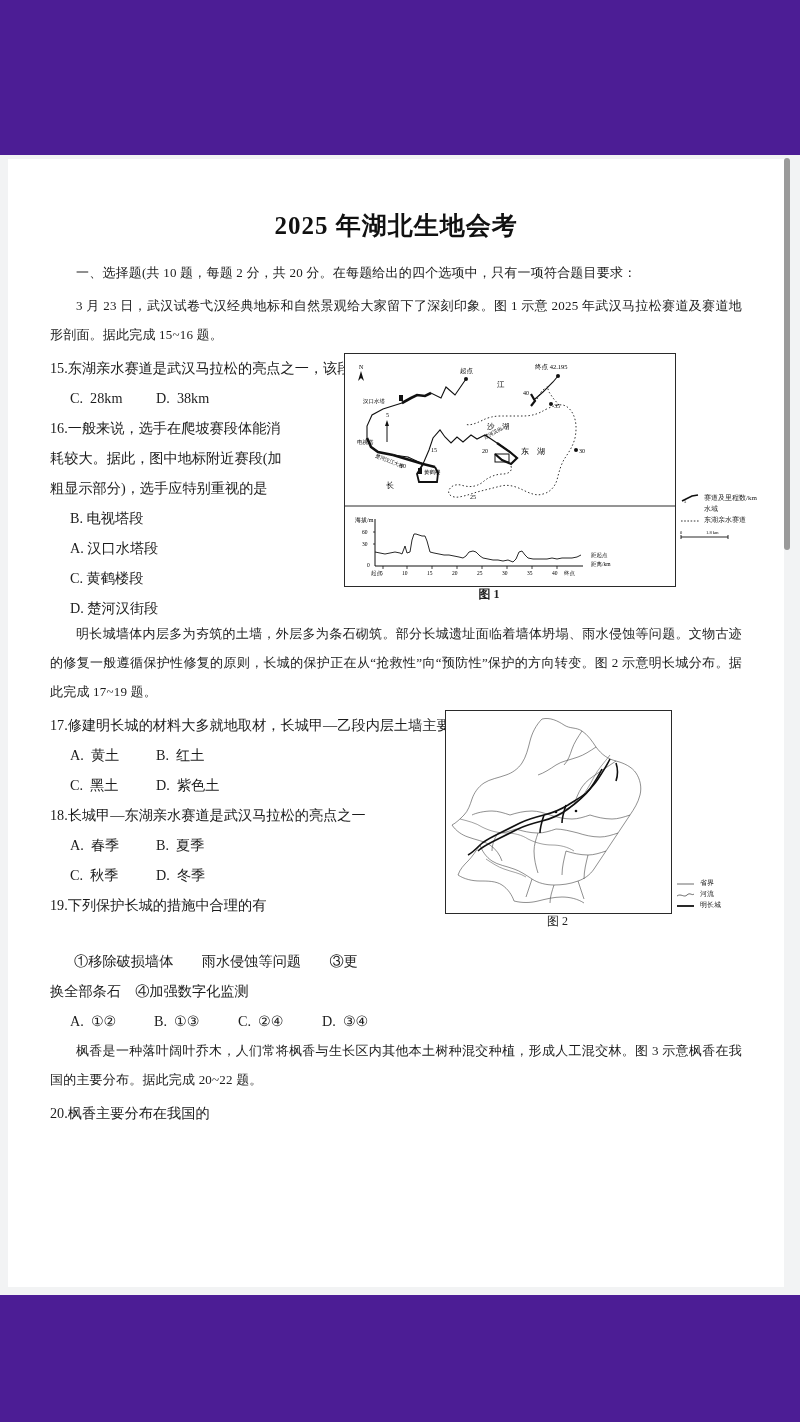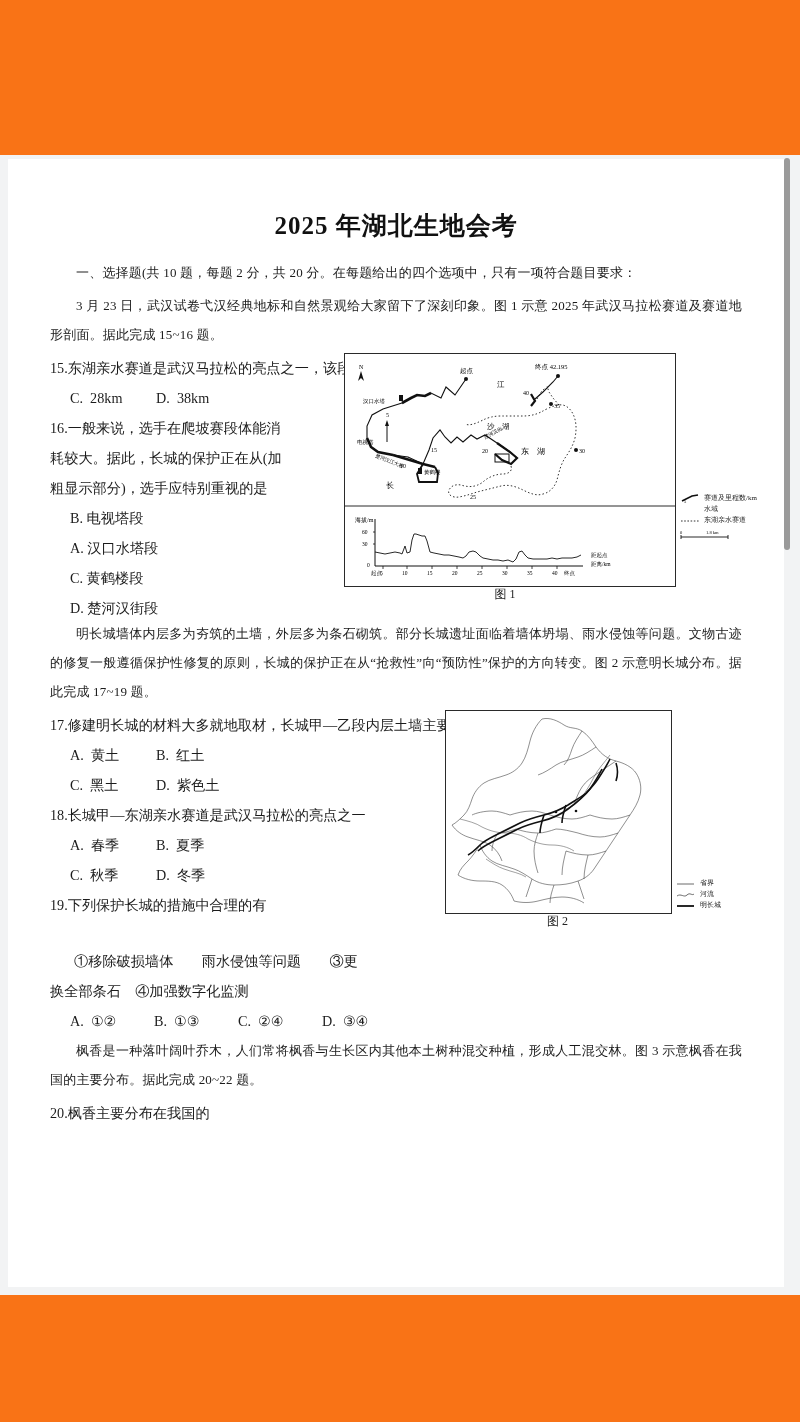--- a/index.html
+++ b/index.html
@@ -7,21 +7,21 @@
     background: #000;
   }
   body {
     width: 800px; height: 1422px;
     position: relative;
     overflow: hidden;
     font-family: "Liberation Serif", "DejaVu Serif", serif;
   }
   .screen {
     position: absolute; inset: 0;
-    background: #f97316;
+    background: #4c1d95;
   }
   .page-shell {
     position: absolute;
     left: 0; top: 155px;
     width: 800px; height: 1140px;
     background: #f2f3f4;
   }
   .page {
     position: absolute;
     left: 8px; top: 4px;
@@ -115,21 +115,21 @@
   .legend-label { font-size: 7px; white-space: nowrap; }
 
   .figbox-1 { left: 336px; top: 0px; width: 330px; height: 232px; }
   .svg-full { display:block; width: 100%; height: 100%; }
 
   .figbox-2 { left: 437px; top: 0px; width: 225px; height: 202px; }
 
   .legend1 { left: 672px; top: 140px; width: 100px; }
   .legend2 { left: 668px; top: 168px; width: 96px; }
 
-  .cap1 { left: 332px; top: 233px; width: 330px; }
+  .cap1 { left: 316px; top: 233px; width: 330px; font-weight: bold; }
   .cap2 { left: 437px; top: 203px; width: 225px; }
 </style>
 </head>
 <body>
 
 <div class="screen">
 
   <div class="page-shell">
     <div class="page">
       <div class="paper">
@@ -146,21 +146,21 @@
             <div class="q-line" style="white-space:nowrap;">
               <span>15.</span><span>东湖亲水赛道是武汉马拉松的亮点之一，该段赛道的长度约是</span>
             </div>
             <div class="opt-row">
               <span class="op op-c"><span>C.</span>&nbsp;&nbsp;<span>28km</span></span><span class="op"><span>D.</span>&nbsp;&nbsp;<span>38km</span></span>
             </div>
 
             <div class="q-line" style="white-space:nowrap;">
               <span>16.</span><span>一般来说，选手在爬坡赛段体能消</span>
             </div>
-            <div class="q-line" style="margin-left:42px; white-space:nowrap;">耗较大。据此，长城的保护正在从(加</div>
+            <div class="q-line" style="margin-left:42px; white-space:nowrap;">耗较大。据此，图中地标附近赛段(加</div>
             <div class="q-line" style="margin-left:42px; white-space:nowrap;">粗显示部分)，选手应特别重视的是</div>
 
             <div class="opt-row"><span>B.</span>&nbsp;<span>电视塔段</span></div>
             <div class="opt-row"><span>A.</span>&nbsp;<span>汉口水塔段</span></div>
             <div class="opt-row"><span>C.</span>&nbsp;<span>黄鹤楼段</span></div>
             <div class="opt-row"><span>D.</span>&nbsp;<span>楚河汉街段</span></div>
           </div>
 
           <div class="fig-float figbox-1">
             <svg class="svg-full" viewBox="0 0 330 232" preserveAspectRatio="none">

